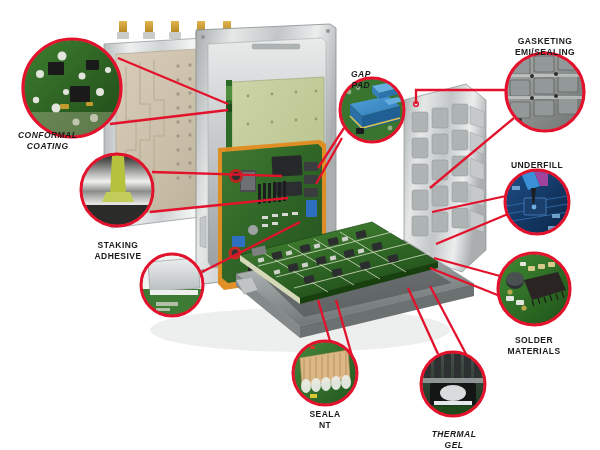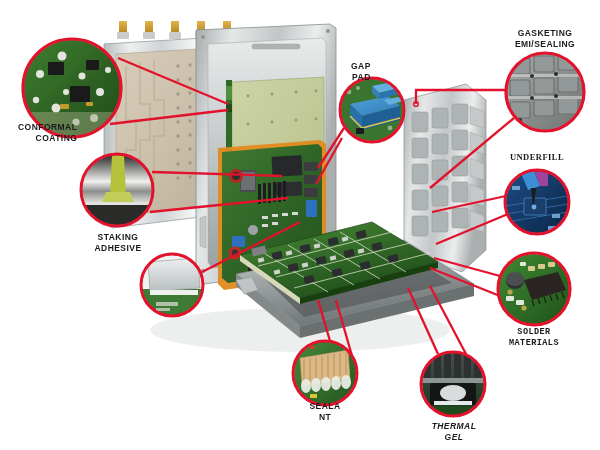--- a/index.html
+++ b/index.html
@@ -14,22 +14,23 @@
   .callout-label{
     position:absolute;
     font-family:"Liberation Sans", sans-serif;
     font-weight:bold;
     font-size:8.5px;
     line-height:10.5px;
     letter-spacing:0.45px;
     color:#1a1a1a;
     white-space:pre-line;
     text-transform:uppercase;
+    margin-top:8px;
   }
-  .lbl-left{text-align:right;}
+  .lbl-left{text-align:center;font-style:italic;}
   .lbl-center{text-align:center;}
 </style>
 </head>
 <body>
 
 <div id="stage">
 
 <svg id="diagram" viewBox="0 0 600 450">
   <defs>
     <linearGradient id="gMetal" x1="0" y1="0" x2="1" y2="0">
@@ -667,18 +668,18 @@
 
 <div class="callout-label lbl-center" style="left:415px;top:421px;width:78px;font-style:italic;">THERMAL
 GEL</div>
 
 <div class="callout-label lbl-left" style="left:351px;top:61px;">GAP
 PAD</div>
 
 <div class="callout-label lbl-center" style="left:495px;top:28px;width:100px;">GASKETING
 EMI/SEALING</div>
 
-<div class="callout-label lbl-center" style="left:494px;top:152px;width:86px;font-family:Liberation Serif, serif;">UNDERFILL</div>
-
-<div class="callout-label lbl-center" style="left:487px;top:327px;width:94px;font-family:Liberation Mono, monospace;">SOLDER
+<div class="callout-label lbl-center" style="left:494px;top:152px;width:86px;">UNDERFILL</div>
+
+<div class="callout-label lbl-center" style="left:487px;top:327px;width:94px;">SOLDER
 MATERIALS</div>
 
 </div>
 
 </body></html>

